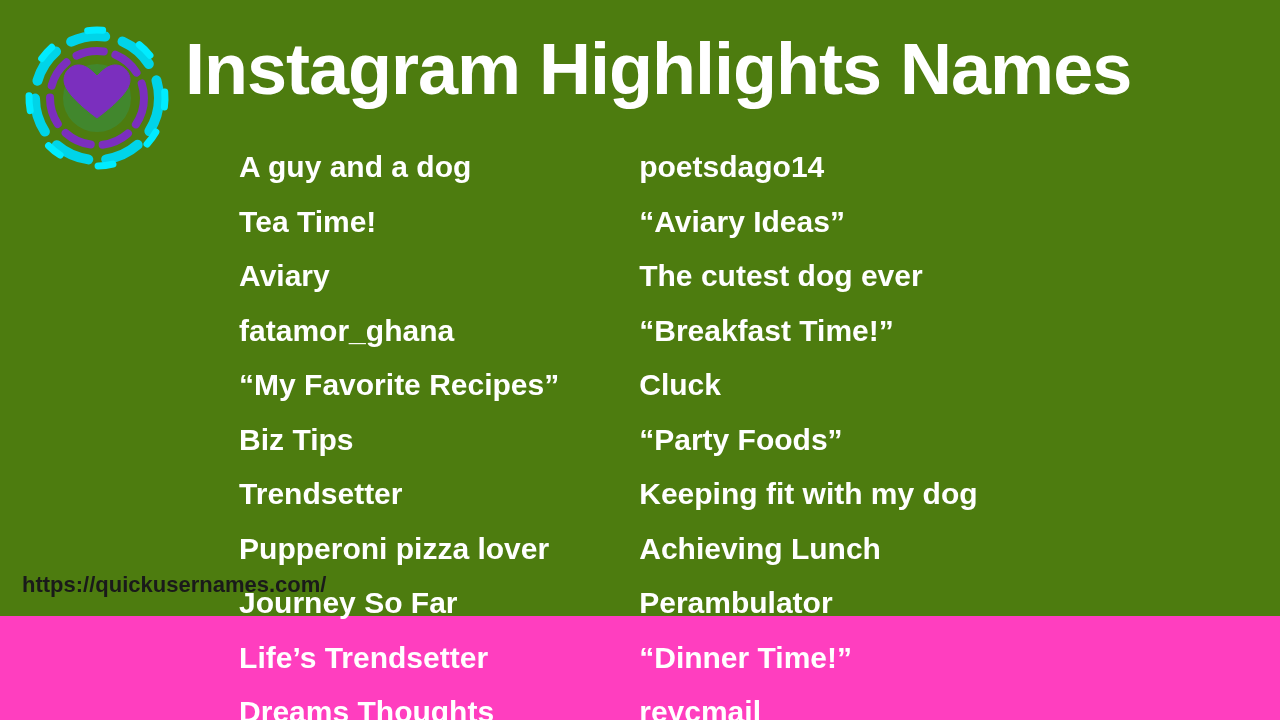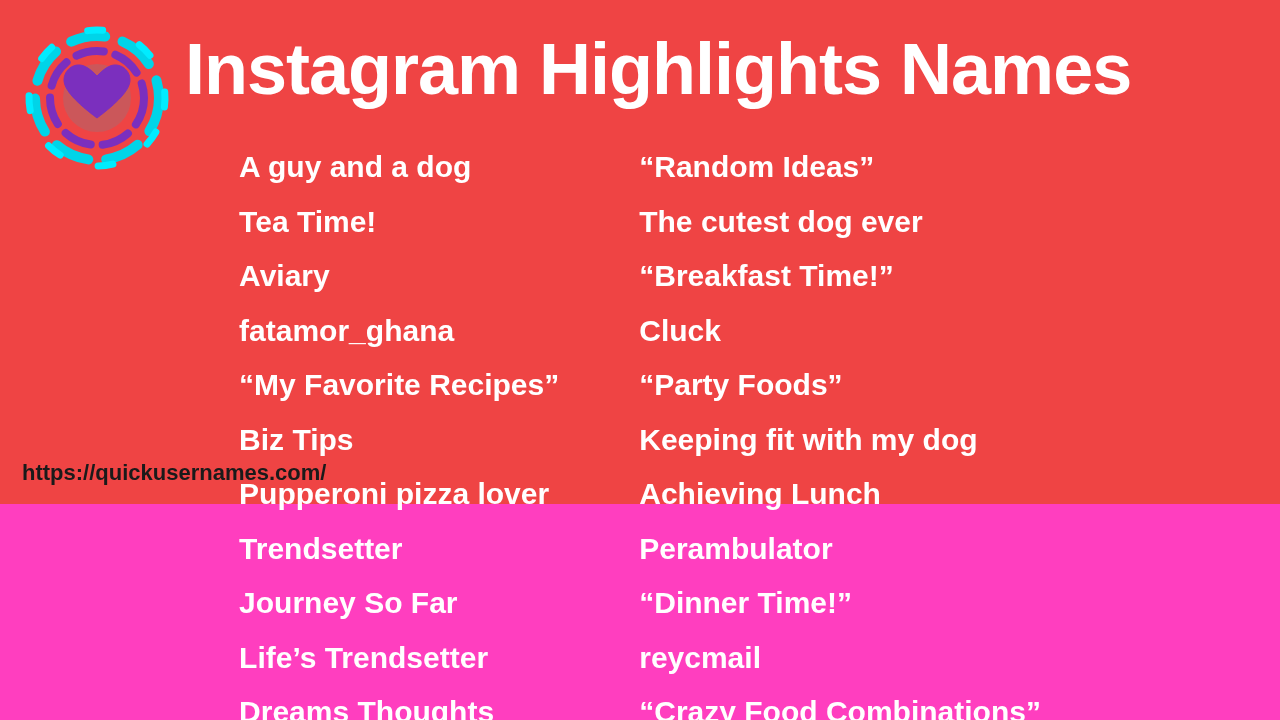--- a/index.html
+++ b/index.html
@@ -8,22 +8,22 @@
       width: 1280px;
       height: 720px;
       background-color: #FF3EBF;
       font-family: 'Arial Black', 'Arial Bold', Arial, sans-serif;
       overflow: hidden;
       position: relative;
     }
 
     .page-wrapper {
       width: 1280px;
-      height: 504px;
-      background-color: #ef4444;
+      height: 616px;
+      background-color: #4d7c0f;
       position: relative;
     }
 
     
     .logo-container {
       position: absolute;
       top: 18px;
       left: 22px;
       width: 155px;
       height: 160px;
@@ -109,31 +109,32 @@
 
   <div class="list-area">
 
     <div class="column" id="left-col">
         <div class="list-item">A guy and a dog</div>
         <div class="list-item">Tea Time!</div>
         <div class="list-item">Aviary</div>
         <div class="list-item">fatamor_ghana</div>
         <div class="list-item">“My Favorite Recipes”</div>
         <div class="list-item">Biz Tips</div>
+        <div class="list-item">Trendsetter</div>
         <div class="list-item">Pupperoni pizza lover</div>
-        <div class="list-item">Trendsetter</div>
         <div class="list-item">Journey So Far</div>
         <div class="list-item">Life’s Trendsetter</div>
         <div class="list-item">Dreams Thoughts</div>
         <div class="list-item">Fan Favorites</div>
         <div class="list-item">Health &amp; Wellness</div>
       </div>
 
     <div class="column" id="right-col">
-        <div class="list-item">“Random Ideas”</div>
+        <div class="list-item">poetsdago14</div>
+        <div class="list-item">“Aviary Ideas”</div>
         <div class="list-item">The cutest dog ever</div>
         <div class="list-item">“Breakfast Time!”</div>
         <div class="list-item">Cluck</div>
         <div class="list-item">“Party Foods”</div>
         <div class="list-item">Keeping fit with my dog</div>
         <div class="list-item">Achieving Lunch</div>
         <div class="list-item">Perambulator</div>
         <div class="list-item">“Dinner Time!”</div>
         <div class="list-item">reycmail</div>
         <div class="list-item">“Crazy Food Combinations”</div>

